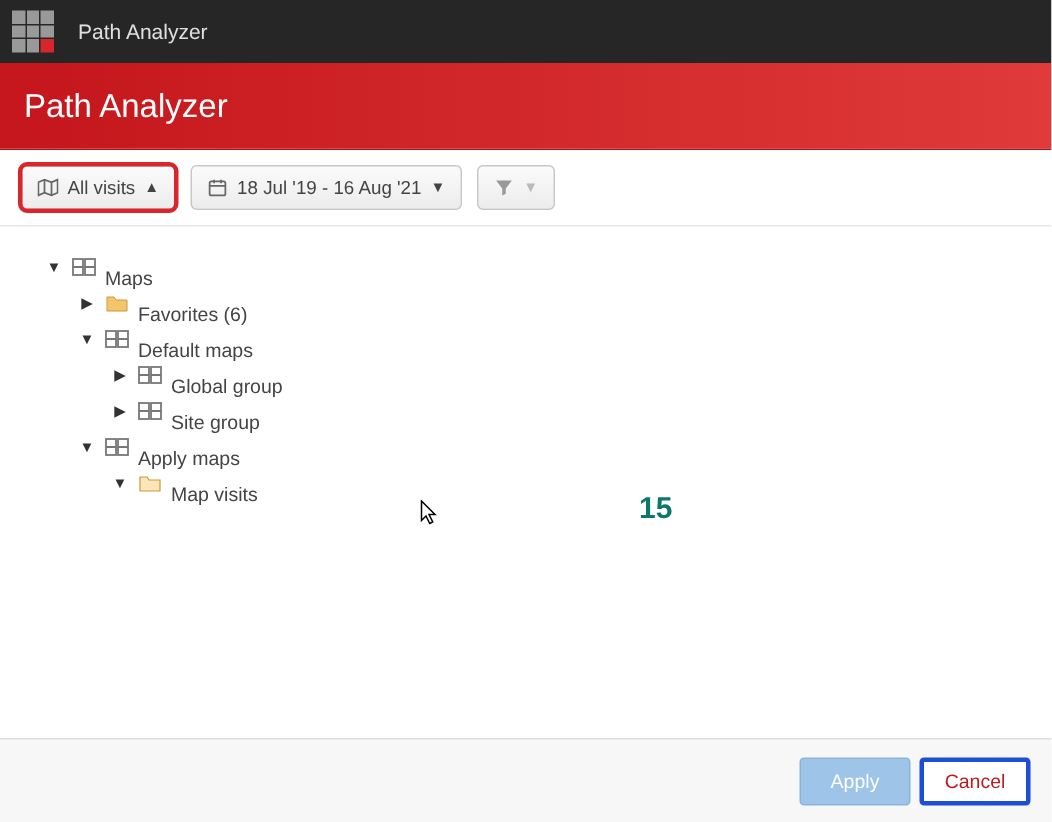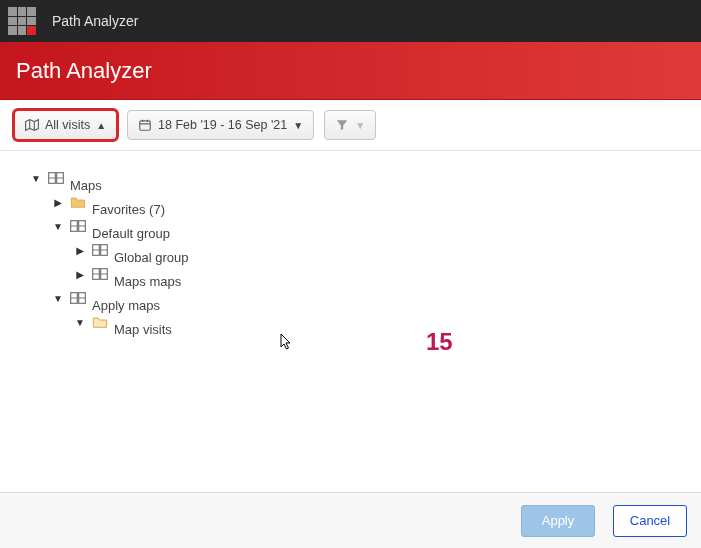--- a/index.html
+++ b/index.html
@@ -105,23 +105,23 @@
     user-select: none;
     text-align: center;
   }
   .expander.blank { visibility: hidden; }
   .tree-icon { width: 16px; height: 16px; display: inline-flex; align-items: center; justify-content: center; }
   .label { color: #444; margin-top: 15px; }
   .label.dim { color: #999; }
   
   .annotation {
     position: absolute;
-    color: #be185d;
+    color: #0f766e;
     font-weight: bold;
-    font-size: 24px;
+    font-size: 20px;
     left: 426px;
     top: 328px;
     pointer-events: none;
   }
   
   .cursor-overlay {
     position: absolute;
     left: 280px;
     top: 333px;
     width: 14px; height: 18px;
@@ -131,31 +131,31 @@
   .footer {
     position: absolute;
     bottom: 0; left: 0; right: 0;
     border-top: 1px solid #ddd;
     background: #f7f7f7;
     height: 56px;
     display: flex;
     align-items: center;
     justify-content: flex-end;
     padding: 0 14px;
-    gap: 18px;
+    gap: 6px;
   }
   .fbtn {
     height: 32px;
     min-width: 74px;
     border-radius: 3px;
-    border: 1px solid #1d4ed8;
+    border: 3px solid #1d4ed8;
     background: #fff;
     cursor: pointer;
     font-size: 13px;
-    color: #1d4ed8;
+    color: #b91c1c;
   }
   .fbtn.primary {
     background: #9ec4e8;
     border: 1px solid #87b5de;
     color: #fff;
   }
   svg { display: block; }
 </style>
 </head>
 <body>
@@ -188,21 +188,21 @@
     <span>All visits</span>
     <span class="caret">▲</span>
   </div>
   <div class="btn">
     <span class="icon-inline">
       <svg width="14" height="14" viewBox="0 0 24 24" fill="none" stroke="#666" stroke-width="2">
           <rect x="3" y="5" width="18" height="16" rx="2"></rect>
           <path d="M3 10h18M8 3v4M16 3v4"></path>
         </svg>
     </span>
-    <span>18 Feb '19 - 16 Sep '21</span>
+    <span>18 Jul '19 - 16 Aug '21</span>
     <span class="caret">▼</span>
   </div>
   <div class="btn">
     <span class="icon-inline">
       <svg width="14" height="14" viewBox="0 0 24 24" fill="#999">
           <path d="M3 4h18l-7 9v6l-4 2v-8z"></path>
         </svg>
     </span>
     <span class="caret" style="color:#bbb">▼</span>
   </div>
@@ -224,34 +224,34 @@
       </div>
       <ul>
         <li>
           <div class="row">
             <span class="expander">▶</span>
             <span class="tree-icon">
               <svg width="16" height="14" viewBox="0 0 24 20" fill="#f4c56a" stroke="#c99a3e" stroke-width="1">
                   <path d="M2 4h7l2 3h11v11H2z"></path>
                 </svg>
             </span>
-            <span class="label">Favorites (7)</span>
+            <span class="label">Favorites (6)</span>
           </div>
         </li>
         <li>
           <div class="row">
             <span class="expander">▼</span>
             <span class="tree-icon">
               <svg width="16" height="14" viewBox="0 0 24 20" fill="none" stroke="#777" stroke-width="1.8">
                   <rect x="1" y="2" width="10" height="16"></rect>
                   <rect x="13" y="2" width="10" height="16"></rect>
                   <path d="M1 10h10M13 10h10"></path>
                 </svg>
             </span>
-            <span class="label">Default group</span>
+            <span class="label">Default maps</span>
           </div>
           <ul>
             <li>
               <div class="row">
                 <span class="expander">▶</span>
                 <span class="tree-icon">
                   <svg width="16" height="14" viewBox="0 0 24 20" fill="none" stroke="#777" stroke-width="1.8">
                       <rect x="1" y="2" width="10" height="16"></rect>
                       <rect x="13" y="2" width="10" height="16"></rect>
                       <path d="M1 10h10M13 10h10"></path>
@@ -263,21 +263,21 @@
             <li>
               <div class="row">
                 <span class="expander">▶</span>
                 <span class="tree-icon">
                   <svg width="16" height="14" viewBox="0 0 24 20" fill="none" stroke="#777" stroke-width="1.8">
                       <rect x="1" y="2" width="10" height="16"></rect>
                       <rect x="13" y="2" width="10" height="16"></rect>
                       <path d="M1 10h10M13 10h10"></path>
                     </svg>
                 </span>
-                <span class="label">Maps maps</span>
+                <span class="label">Site group</span>
               </div>
             </li>
           </ul>
         </li>
         <li>
           <div class="row">
             <span class="expander">▼</span>
             <span class="tree-icon">
               <svg width="16" height="14" viewBox="0 0 24 20" fill="none" stroke="#777" stroke-width="1.8">
                   <rect x="1" y="2" width="10" height="16"></rect>

